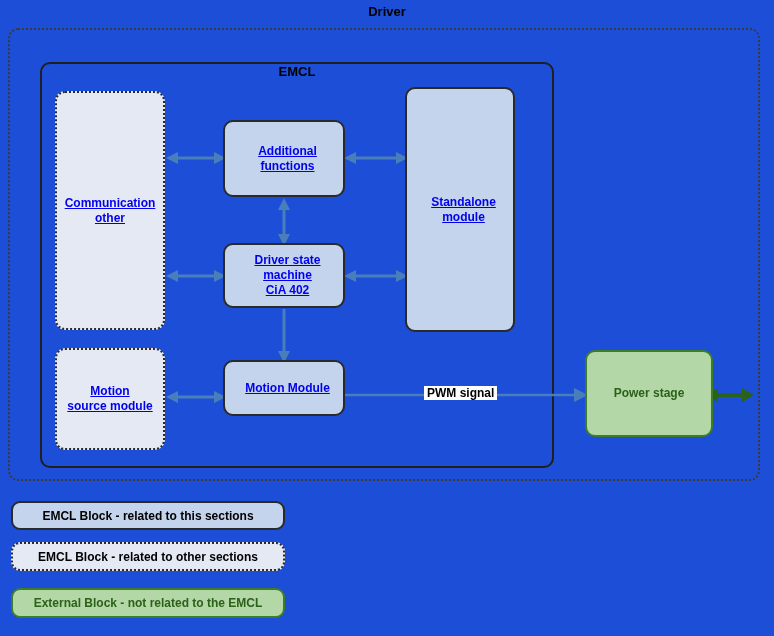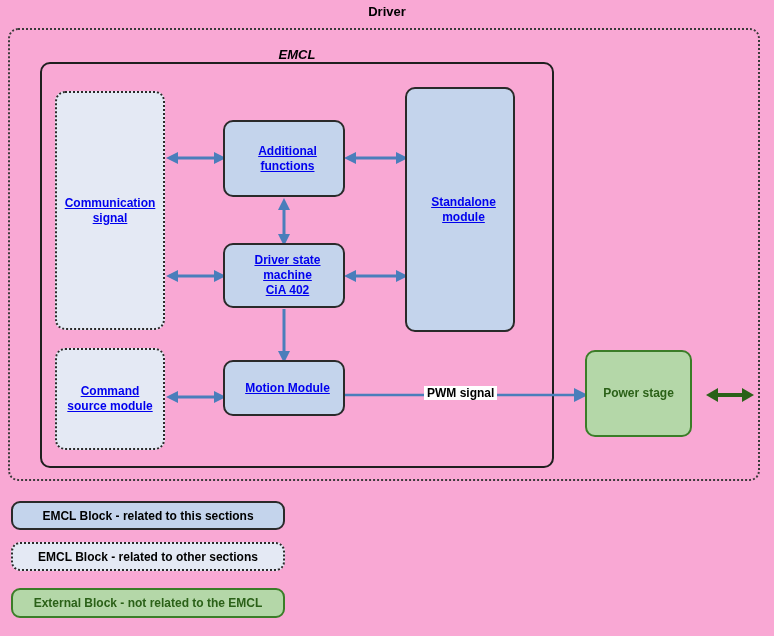--- a/index.html
+++ b/index.html
@@ -7,21 +7,21 @@
     padding: 0;
     background: #ffffff;
   }
   body {
     font-family: "Liberation Sans", sans-serif;
   }
   #canvas {
     position: relative;
     width: 774px;
     height: 636px;
-    background: #f9a8d4;
+    background: #1d4ed8;
     overflow: hidden;
   }
 
   
   .diagram-title {
     position: absolute;
     font-size: 13px;
     font-weight: bold;
     color: #000000;
     text-align: center;
@@ -155,21 +155,21 @@
   }
 </style>
 </head>
 <body>
 
 <div id="canvas">
 
   <div class="diagram-title" style="left:0; top:4px; width:774px;">Driver</div>
   <div class="outer-driver"></div>
 
-  <div class="diagram-title" style="left:40px; top:47px; width:514px;font-style:italic;">EMCL</div>
+  <div class="diagram-title" style="left:40px; top:64px; width:514px;">EMCL</div>
   <div class="emcl-box"></div>
 
   <div class="connector" style="left:166px; top:148px; width:60px; height:20px;">
     <svg width="60" height="20" viewBox="0 0 60 20">
       <line x1="10" y1="10" x2="50" y2="10" stroke="#4a7ebb" stroke-width="3"></line>
       <polygon points="0,10 12,4 12,16" fill="#4a7ebb"></polygon>
       <polygon points="60,10 48,4 48,16" fill="#4a7ebb"></polygon>
     </svg>
   </div>
 
@@ -231,25 +231,25 @@
   <div class="connector" style="left:706px; top:385px; width:48px; height:20px;">
     <svg width="48" height="20" viewBox="0 0 48 20">
       <line x1="9" y1="10" x2="39" y2="10" stroke="#2b6118" stroke-width="4"></line>
       <polygon points="0,10 12,3 12,17" fill="#2b6118"></polygon>
       <polygon points="48,10 36,3 36,17" fill="#2b6118"></polygon>
     </svg>
   </div>
 
   <div class="block dotted-blue" style="left:55px; top:91px; width:110px; height:239px;">
     <span class="block-label">Communication 
-signal</span>
+other</span>
   </div>
 
   <div class="block dotted-blue" style="left:55px; top:348px; width:110px; height:102px;">
-    <span class="block-label">Command 
+    <span class="block-label">Motion 
 source module</span>
   </div>
 
   <div class="block solid-blue" style="left:223px; top:120px; width:122px; height:77px;">
     <span class="block-label">Additional 
 functions</span>
   </div>
 
   <div class="block solid-blue" style="left:223px; top:243px; width:122px; height:65px;">
     <span class="block-label">Driver state 
@@ -259,21 +259,21 @@
 
   <div class="block solid-blue" style="left:223px; top:360px; width:122px; height:56px;">
     <span class="block-label">Motion Module</span>
   </div>
 
   <div class="block solid-blue" style="left:405px; top:87px; width:110px; height:245px;justify-content:center;">
     <span class="block-label">Standalone 
 module</span>
   </div>
 
-  <div class="block solid-green" style="left:585px; top:350px; width:107px; height:87px;">
+  <div class="block solid-green" style="left:585px; top:350px; width:128px; height:87px;">
     <span class="block-label">Power stage</span>
   </div>
 
   <div class="legend">
 
     <div class="legend-item solid-blue" style="top:7px; width:274px; height:29px;">
       <span>EMCL Block - related to this sections</span>
     </div>
 
     <div class="legend-item solid-green" style="top:94px; width:274px; height:30px;">

